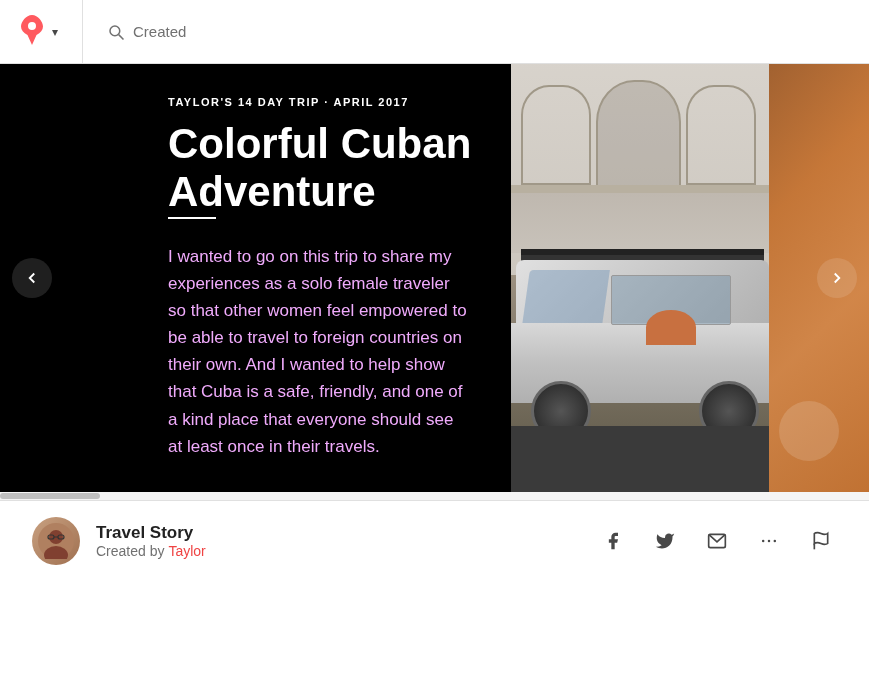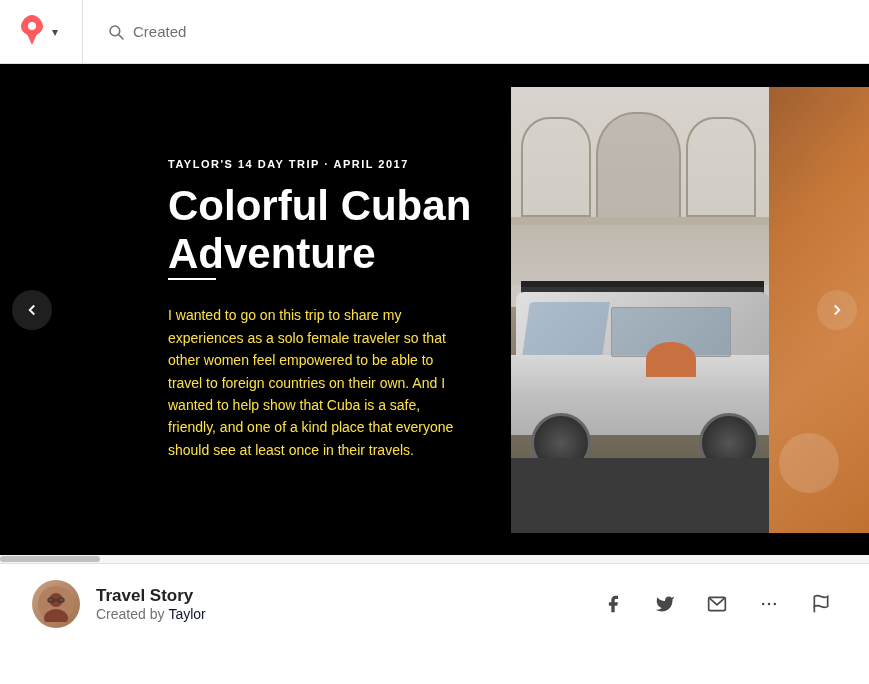--- a/index.html
+++ b/index.html
@@ -39,21 +39,21 @@
       cursor: pointer;
     }
     .search-icon-svg {
       width: 18px; height: 18px;
       color: #717171;
     }
 
     
     .hero {
       background: #000;
-      height: 491px;
+      height: 428px;
       display: flex;
       align-items: center;
       position: relative;
       overflow: hidden;
     }
     .hero-text {
       width: 490px;
       padding: 0 0 0 168px;
       flex-shrink: 0;
       color: #fff;
@@ -74,23 +74,23 @@
       color: #fff;
       margin-bottom: 0;
     }
     .hero-divider {
       width: 48px;
       height: 2px;
       background: #fff;
       margin-bottom: 24px;
     }
     .hero-body {
-      font-size: 14px;
+      font-size: 17px;
       line-height: 1.6;
-      color: #fde047;
+      color: #f0abfc;
       max-width: 300px;
     }
 
     
     .nav-arrow {
       position: absolute;
       top: 50%;
       transform: translateY(-50%);
       background: rgba(255,255,255,0.12);
       border: none;
@@ -166,21 +166,21 @@
     .footer-title {
       font-size: 17px;
       font-weight: 600;
       color: #222;
     }
     .footer-created {
       font-size: 14px;
       color: #717171;
     }
     .footer-created a {
-      color: #0f172a;
+      color: #ef4444;
       text-decoration: none;
       font-weight: 500;
     }
 
     .footer-actions {
       display: flex;
       align-items: center;
       gap: 20px;
     }
     .action-icon {

